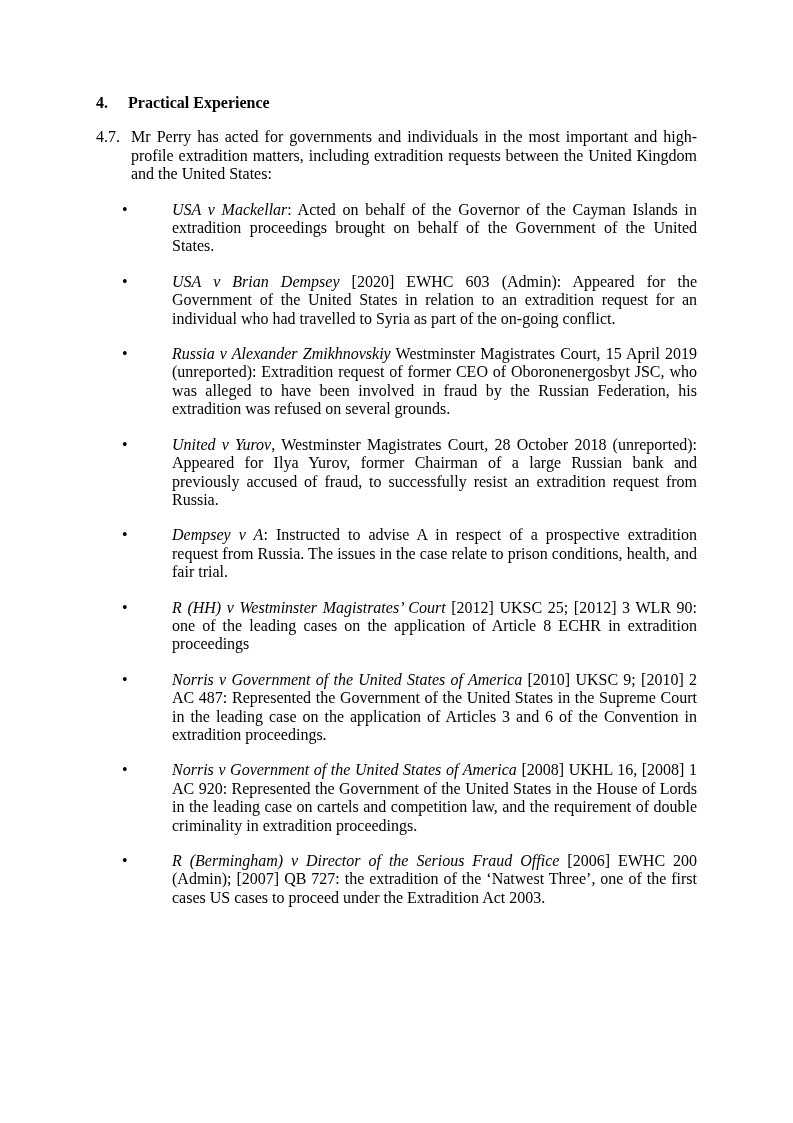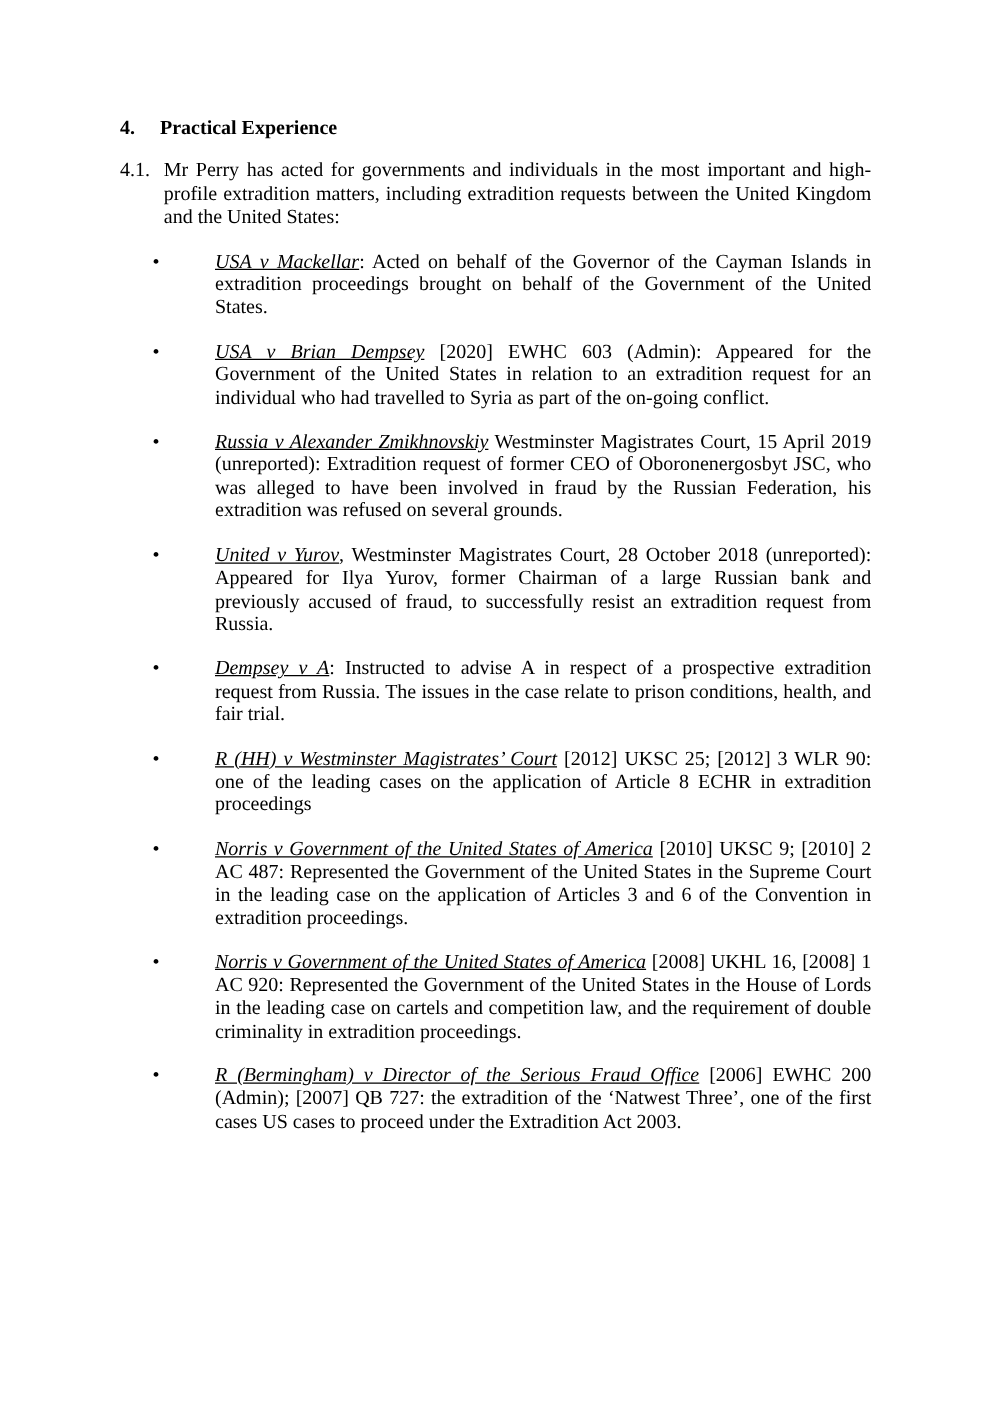--- a/index.html
+++ b/index.html
@@ -46,35 +46,34 @@
     text-align: justify;
     margin: 0 0 17px 0;
   }
   .bullet-item .marker {
     position: absolute;
     left: 26px;
     top: 0;
   }
   .case {
     font-style: italic;
-    text-decoration: underline;
   }
 </style>
 </head>
 <body>
 
 <div class="page">
 
   <div class="heading">
     <span class="h-num">4.</span>
     <span class="h-title">Practical Experience</span>
   </div>
 
   <div class="para">
-    <span class="p-num">4.1.</span>
+    <span class="p-num">4.7.</span>
     <span>Mr Perry has acted for governments and individuals in the most important and high-profile extradition matters, including extradition requests between the United Kingdom and the United States:</span>
   </div>
 
   <div class="bullets">
 
     <div class="bullet-item">
       <span class="marker">•</span>
       <span class="case">USA v Mackellar</span><span>: Acted on behalf of the Governor of the Cayman Islands in extradition proceedings brought on behalf of the Government of the United States.</span>
     </div>
 

